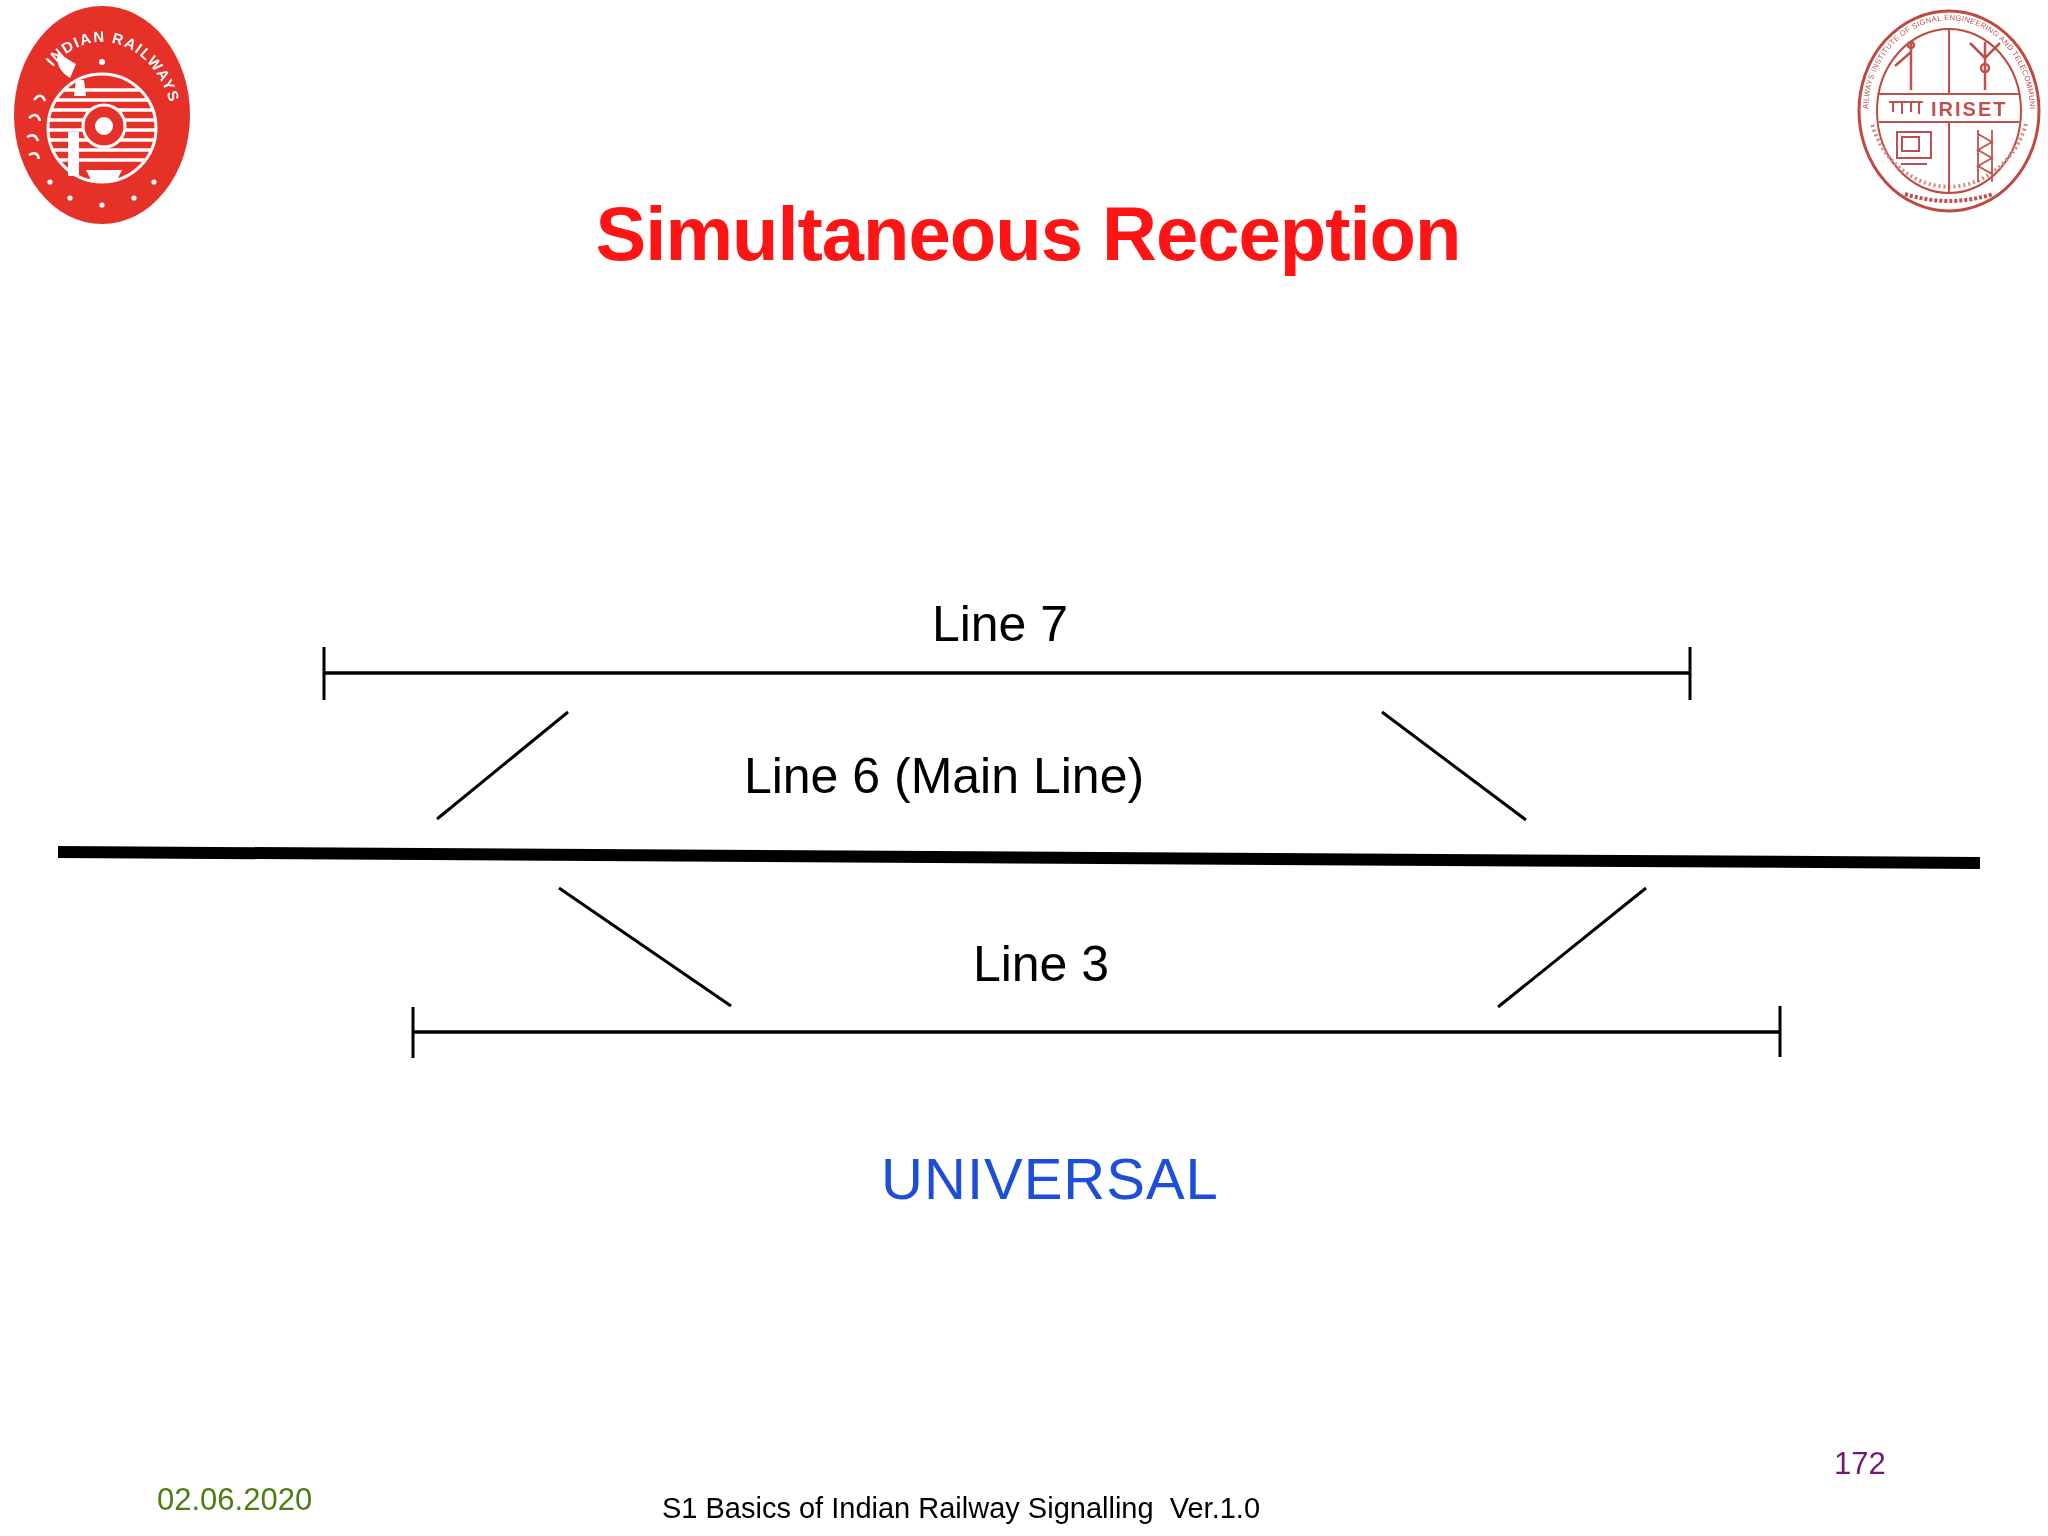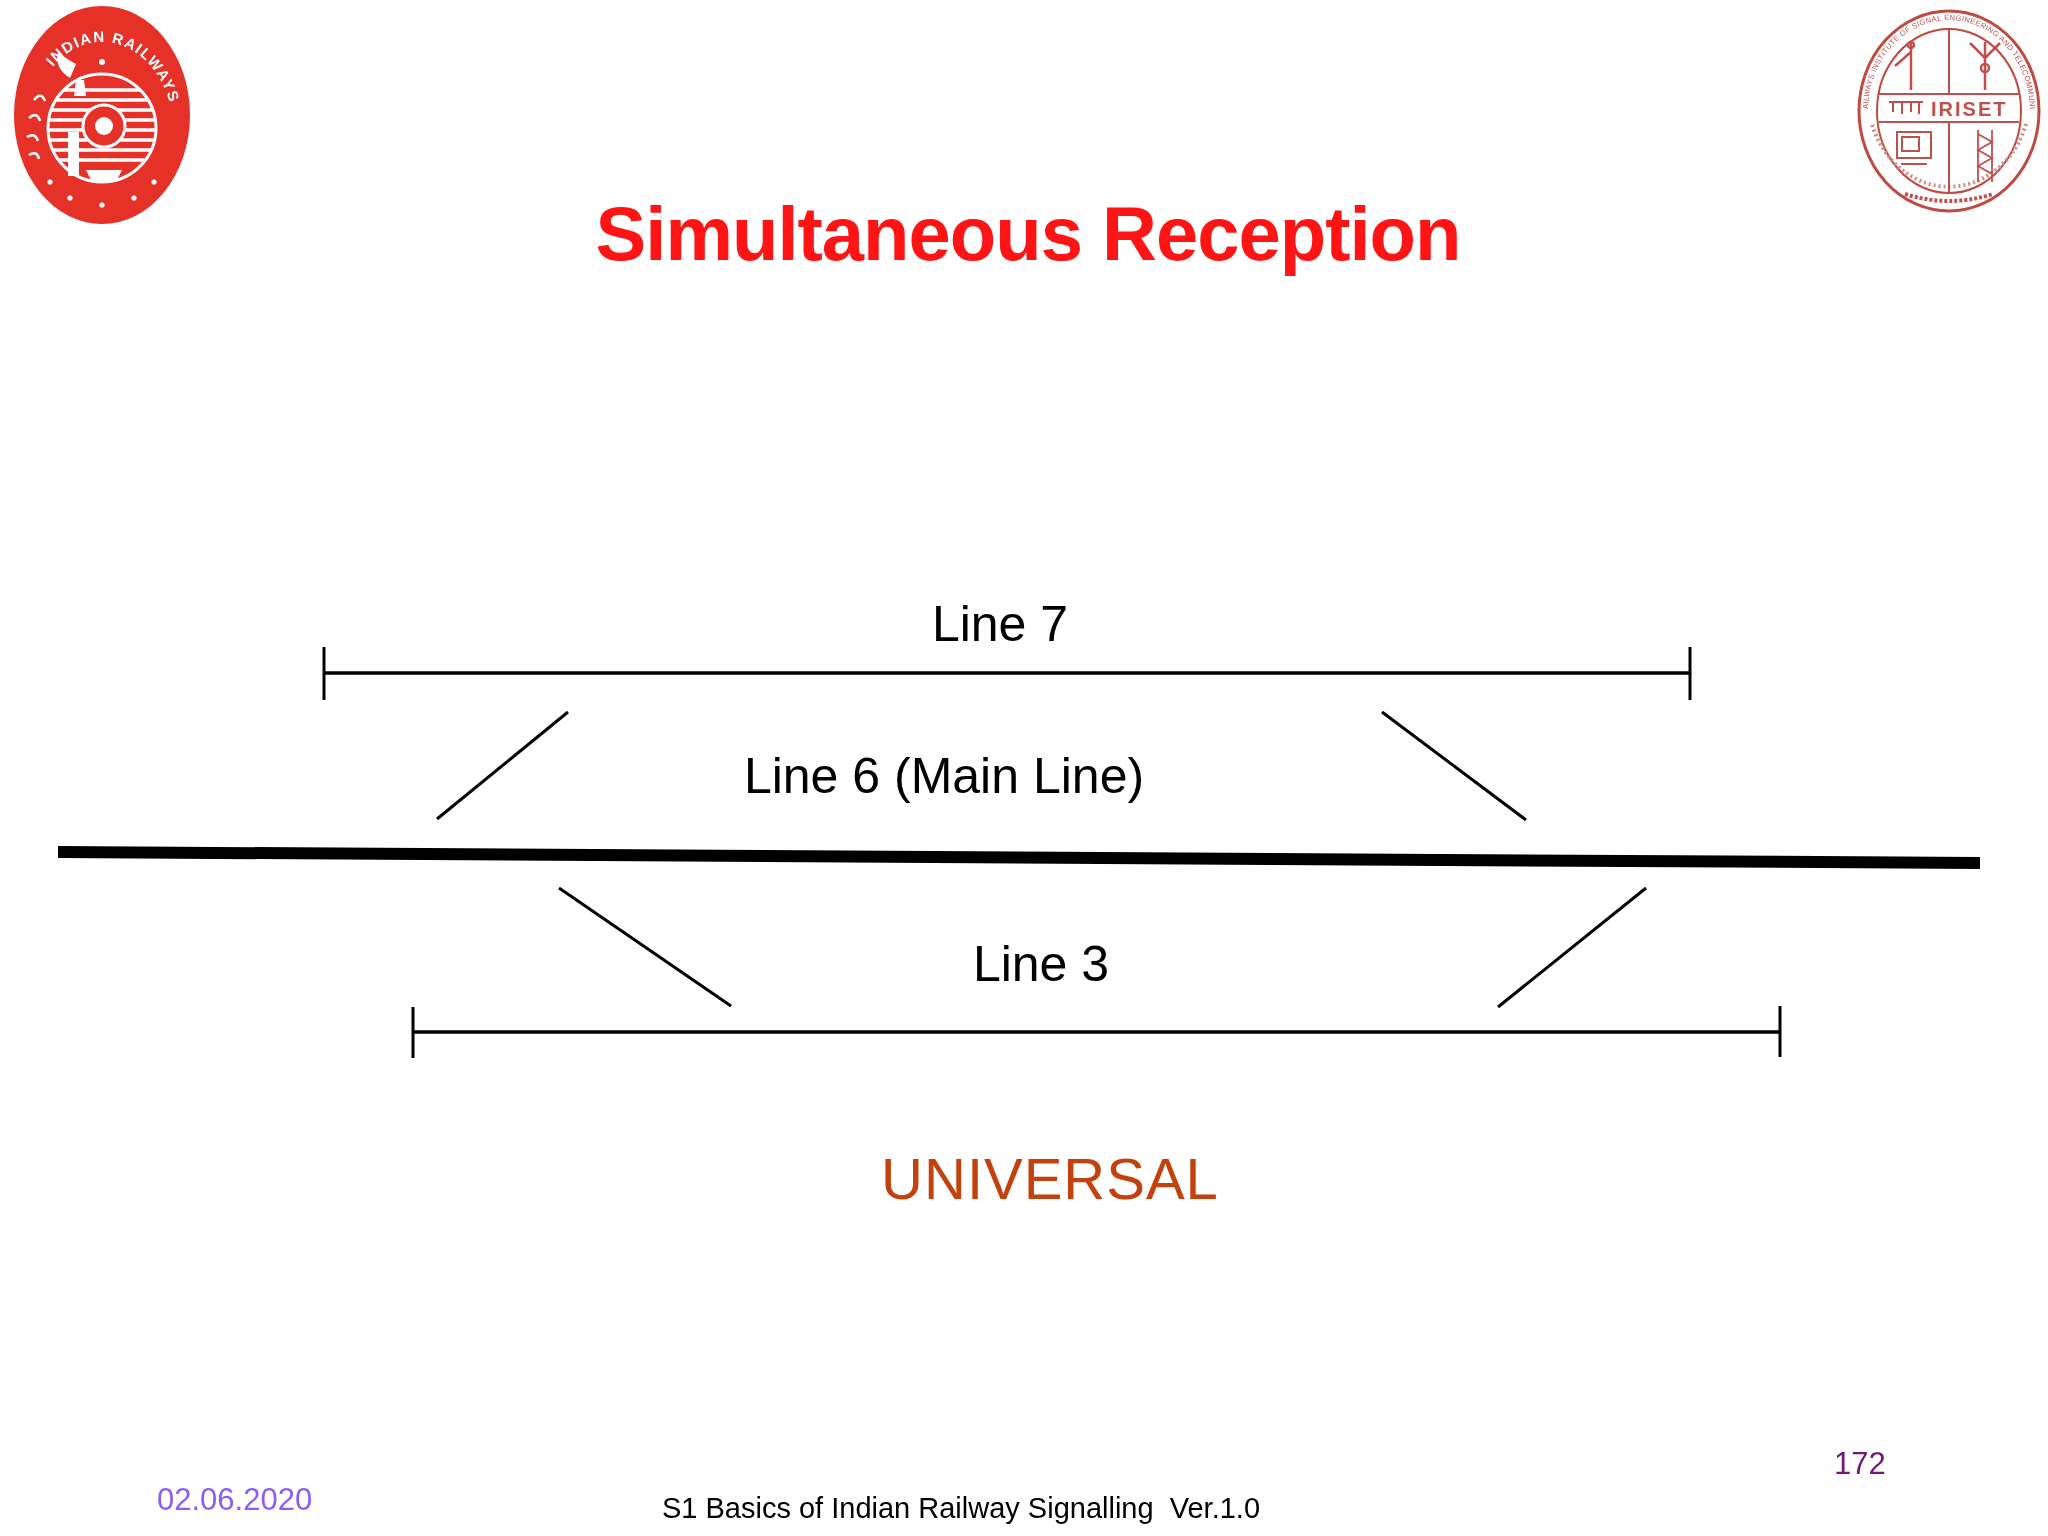--- a/index.html
+++ b/index.html
@@ -19,23 +19,23 @@
   .diagram-svg{position:absolute;left:0;top:0;}
   .lbl{
     position:absolute;transform:translateX(-50%);
     font-size:50px;color:#000;white-space:pre;line-height:1;
   }
   #lbl-line1{left:1000px;top:599px;}
   #lbl-line2{left:944px;top:751px;}
   #lbl-line3{left:1041px;top:939px;}
   .caption{
     position:absolute;left:1050px;top:1150px;transform:translateX(-50%);
-    font-size:58px;letter-spacing:1px;color:#c2410c;line-height:1;
+    font-size:58px;letter-spacing:1px;color:#1d4ed8;line-height:1;
   }
-  .footer-date{position:absolute;left:157px;top:1484px;font-size:31px;color:#8b5cf6;line-height:1;}
+  .footer-date{position:absolute;left:157px;top:1484px;font-size:31px;color:#4d7c0f;line-height:1;}
   .footer-course{position:absolute;left:961px;top:1494px;transform:translateX(-50%);
     font-size:29px;color:#000000;white-space:pre;line-height:1;}
   .footer-page{position:absolute;left:1834px;top:1448px;font-size:31px;color:#701a75;line-height:1;}
   .logo{position:absolute;}
   #logo-ir{left:12px;top:4px;}
   #logo-iriset{left:1853px;top:6px;}
 </style>
 </head>
 <body>
 

